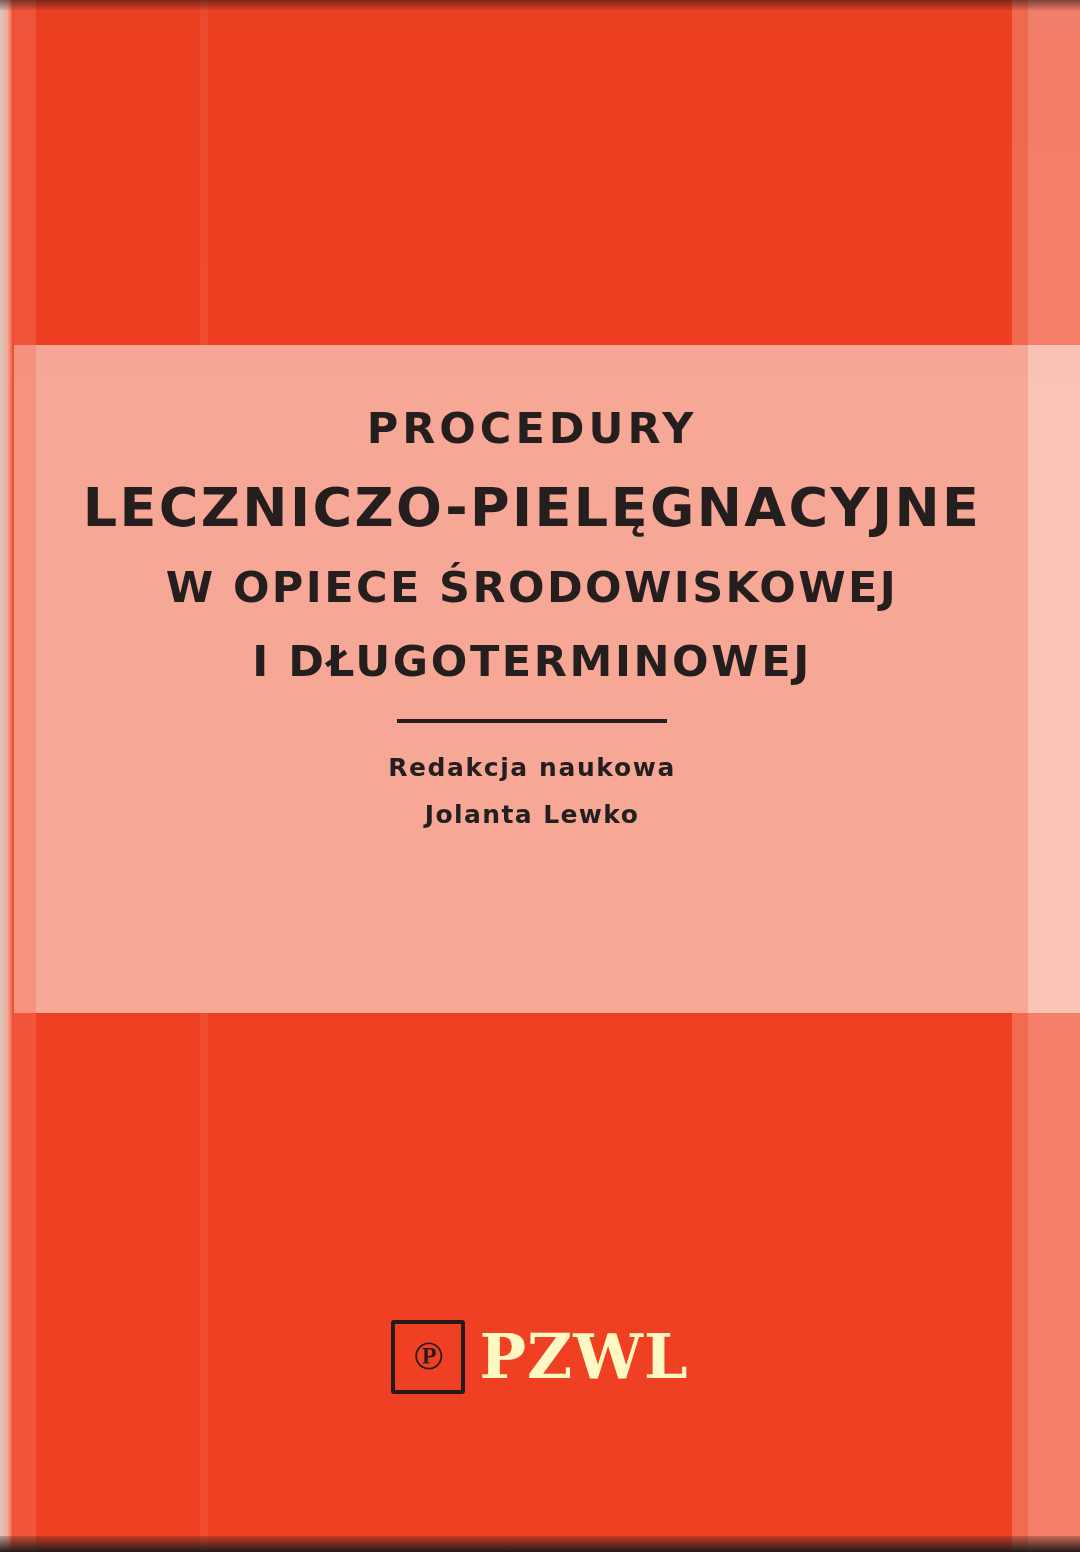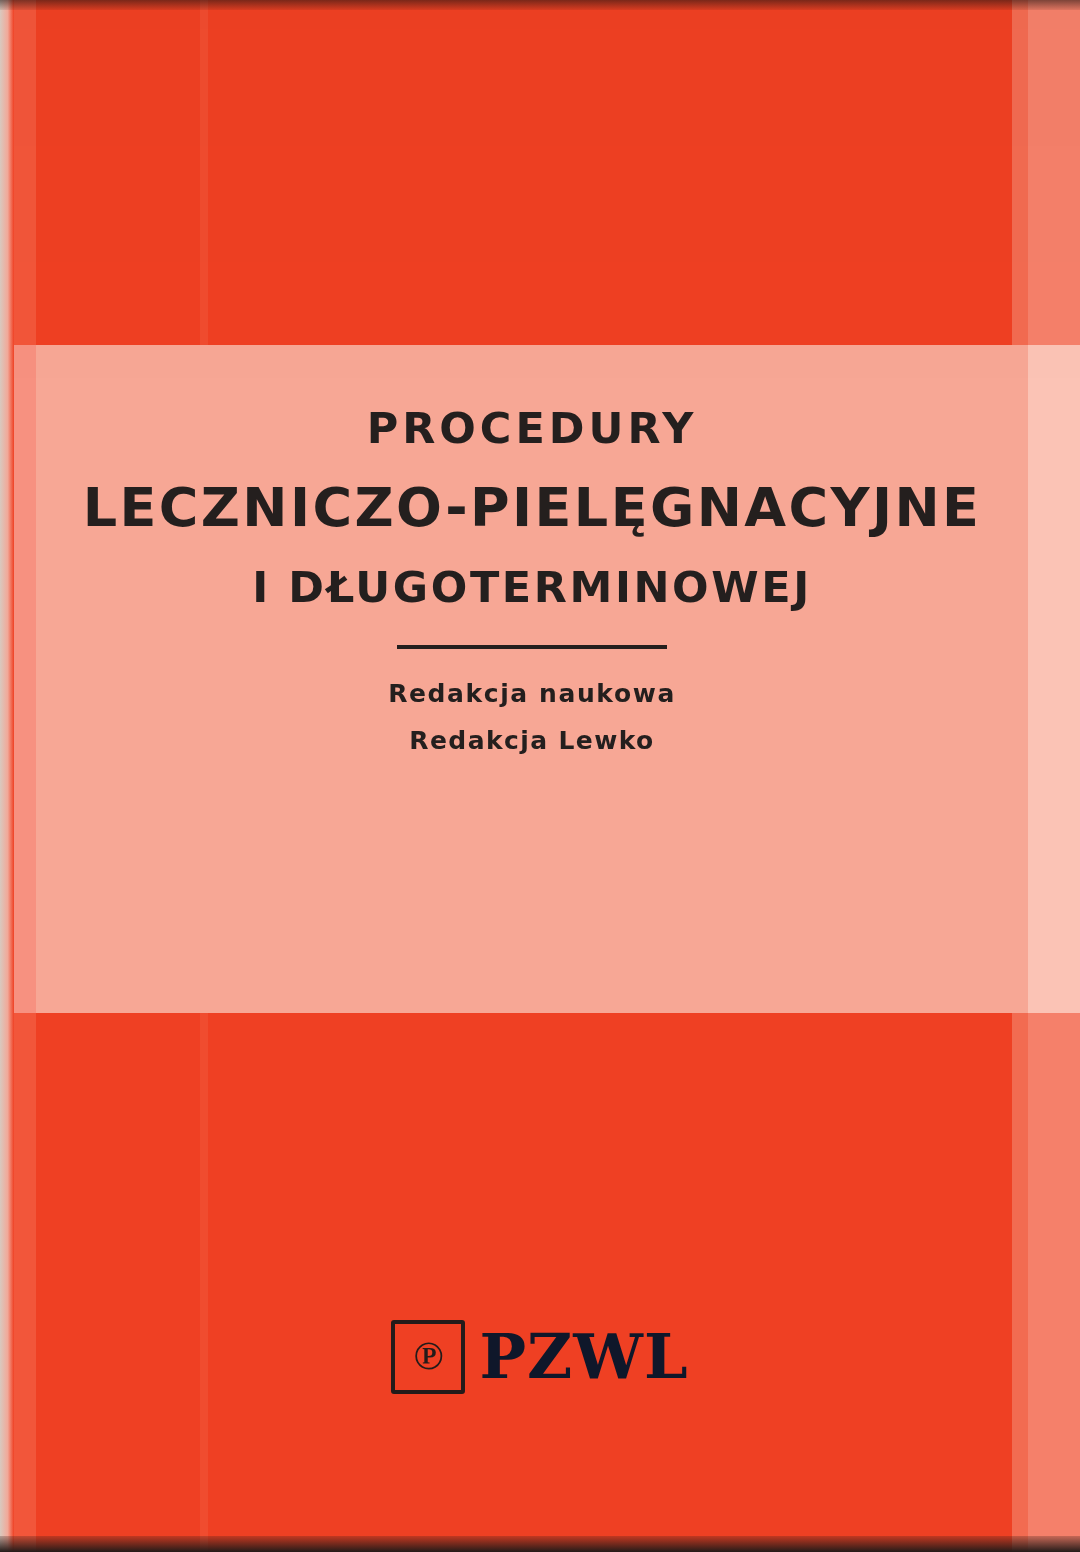--- a/index.html
+++ b/index.html
@@ -198,21 +198,21 @@
     font-weight: bold;
     color: #231b1a;
     line-height: 1;
     transform: translateY(-2px);
   }
   .logo-text {
     font-family: "DejaVu Serif", serif;
     font-weight: bold;
     font-size: 62px;
     letter-spacing: 1px;
-    color: #0f172a;
+    color: #fef9c3;
     line-height: 1;
   }
 
   
   .streaks {
     position: absolute;
     inset: 0;
     z-index: 8;
     pointer-events: none;
     background:
@@ -231,26 +231,27 @@
   <div class="band-vert-right2"></div>
   <div class="band-vert-right"></div>
 
   <div class="panel"></div>
   <div class="panel-overlap-right"></div>
   <div class="panel-left-sliver"></div>
 
   <div class="title-block">
     <div class="title-line l1">PROCEDURY</div>
     <div class="title-line l2">LECZNICZO-PIELĘGNACYJNE</div>
+    <div class="title-line l3">W OPIECE ŚRODOWISKOWEJ</div>
     <div class="title-line l4">I DŁUGOTERMINOWEJ</div>
 
     <div class="rule"></div>
 
     <div class="editor-label">Redakcja naukowa</div>
-    <div class="editor-name">Redakcja Lewko</div>
+    <div class="editor-name">Jolanta Lewko</div>
   </div>
 
   <div class="publisher">
     <div class="logo-mark">
       <span>℗</span>
     </div>
     <div class="logo-text">PZWL</div>
   </div>
 
   <div class="streaks"></div>

